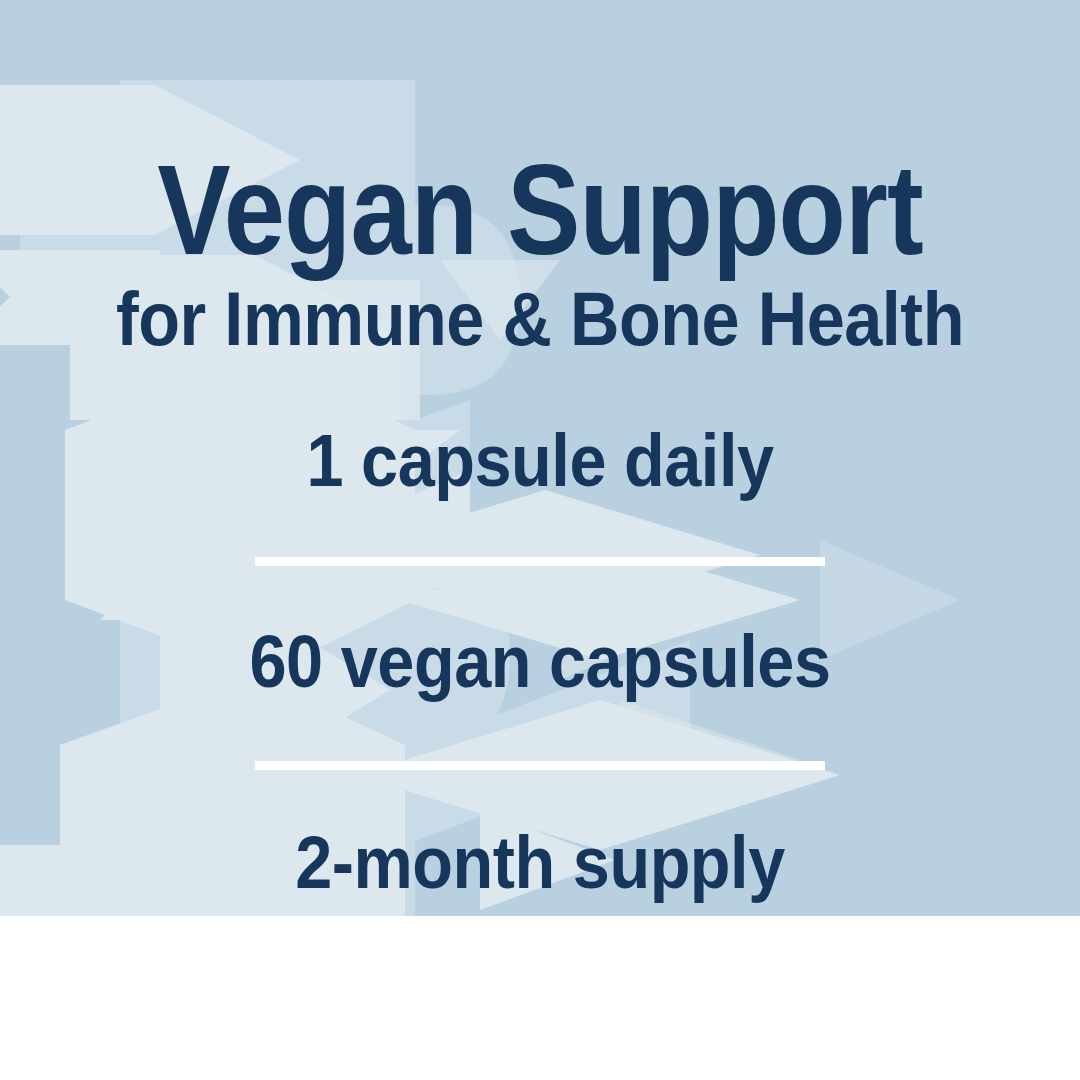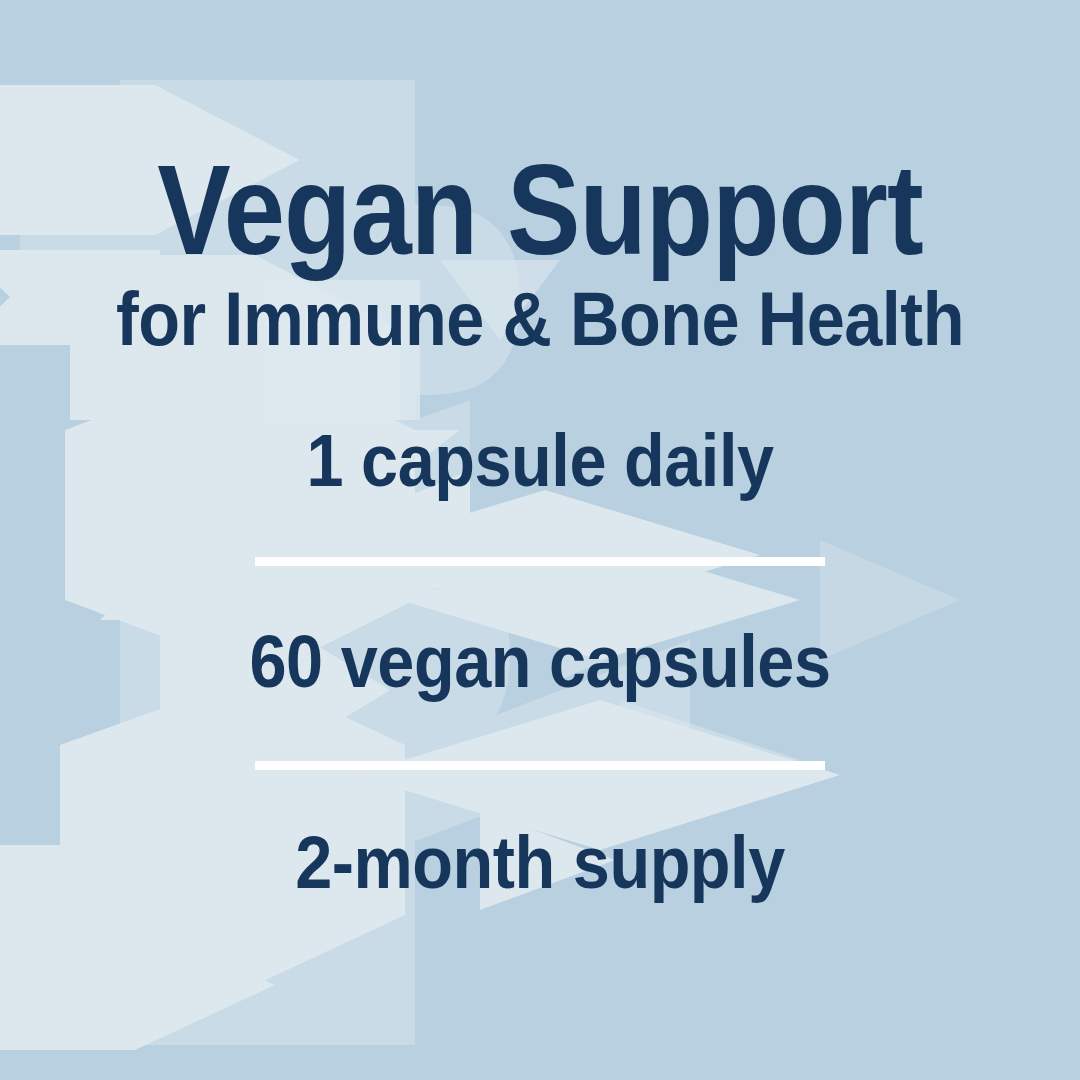--- a/index.html
+++ b/index.html
@@ -4,21 +4,21 @@
 <style>
   html, body {
     margin: 0;
     padding: 0;
     background: #ffffff;
   }
 
   #canvas {
     position: relative;
     width: 1080px;
-    height: 1080px;
+    height: 916px;
     overflow: hidden;
     background: #b8d0df;
     font-family: "Liberation Sans", "DejaVu Sans", sans-serif;
   }
 
   
   #watermark {
     position: absolute;
     left: 0;
     top: 0;

